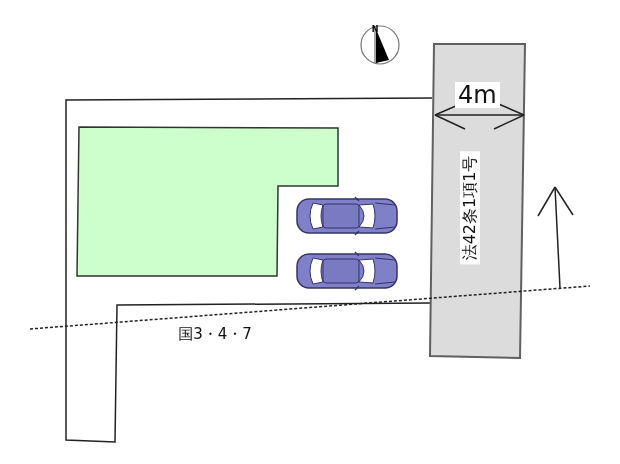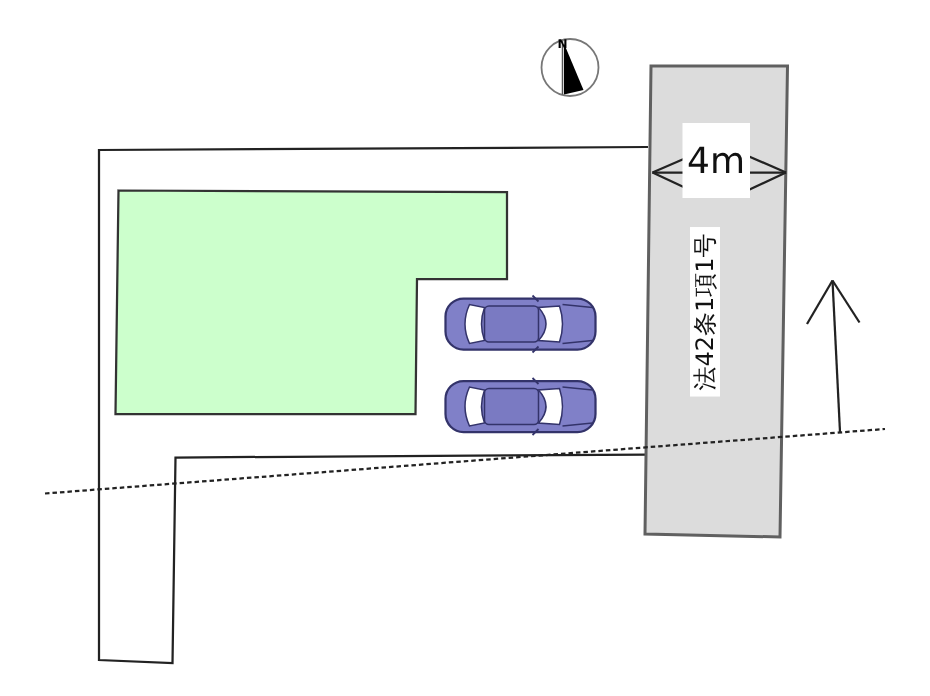--- a/index.html
+++ b/index.html
@@ -2,21 +2,21 @@
 <html><head>
   <meta charset="utf-8">
   <style>
     html, body { margin: 0; padding: 0; background: #ffffff; }
     body { width: 620px; height: 464px; position: relative; overflow: hidden;
            font-family: "DejaVu Sans", "Liberation Sans", sans-serif; }
     svg.plan { position: absolute; left: 0; top: 0; }
     .lbl { position: absolute; color: #111; white-space: nowrap; }
     .road-label { left: 160px; top: 326px; font-size: 15px; line-height: 17px; text-align: center; width: 110px; }
     .road-label div { text-align: center; }
-    .width-label { left: 455px; top: 82px; font-size: 24px; background: #ffffff; padding: 12px 3px; line-height: 26px; }
+    .width-label { left: 455px; top: 82px; font-size: 24px; background: #ffffff; padding: 0 3px; line-height: 26px; }
     .road42-label { position: absolute; left: 470px; top: 208px; transform: translate(-50%,-50%) rotate(-90deg);
                     font-size: 16px; background: #ffffff; padding: 1px 4px; line-height: 18px; }
   </style>
 </head>
 <body>
 
 <svg class="plan" width="620" height="464" viewBox="0 0 620 464">
 
   <polyline points="432,98 66,100 66,440 115,442 117,305 432,303" fill="none" stroke="#222" stroke-width="1.5"></polyline>
 
@@ -68,13 +68,14 @@
     <line x1="58" y1="0" x2="62" y2="4" stroke="#33336a" stroke-width="1.2"></line>
     <line x1="58" y1="38" x2="62" y2="34" stroke="#33336a" stroke-width="1.2"></line>
   </g>
 </svg>
 
 <div class="lbl width-label">4m</div>
 
 <div class="lbl road42-label">法42条1項1号</div>
 
 <div class="lbl road-label">
+  <div>国3・4・7</div>
 </div>
 
 </body></html>

